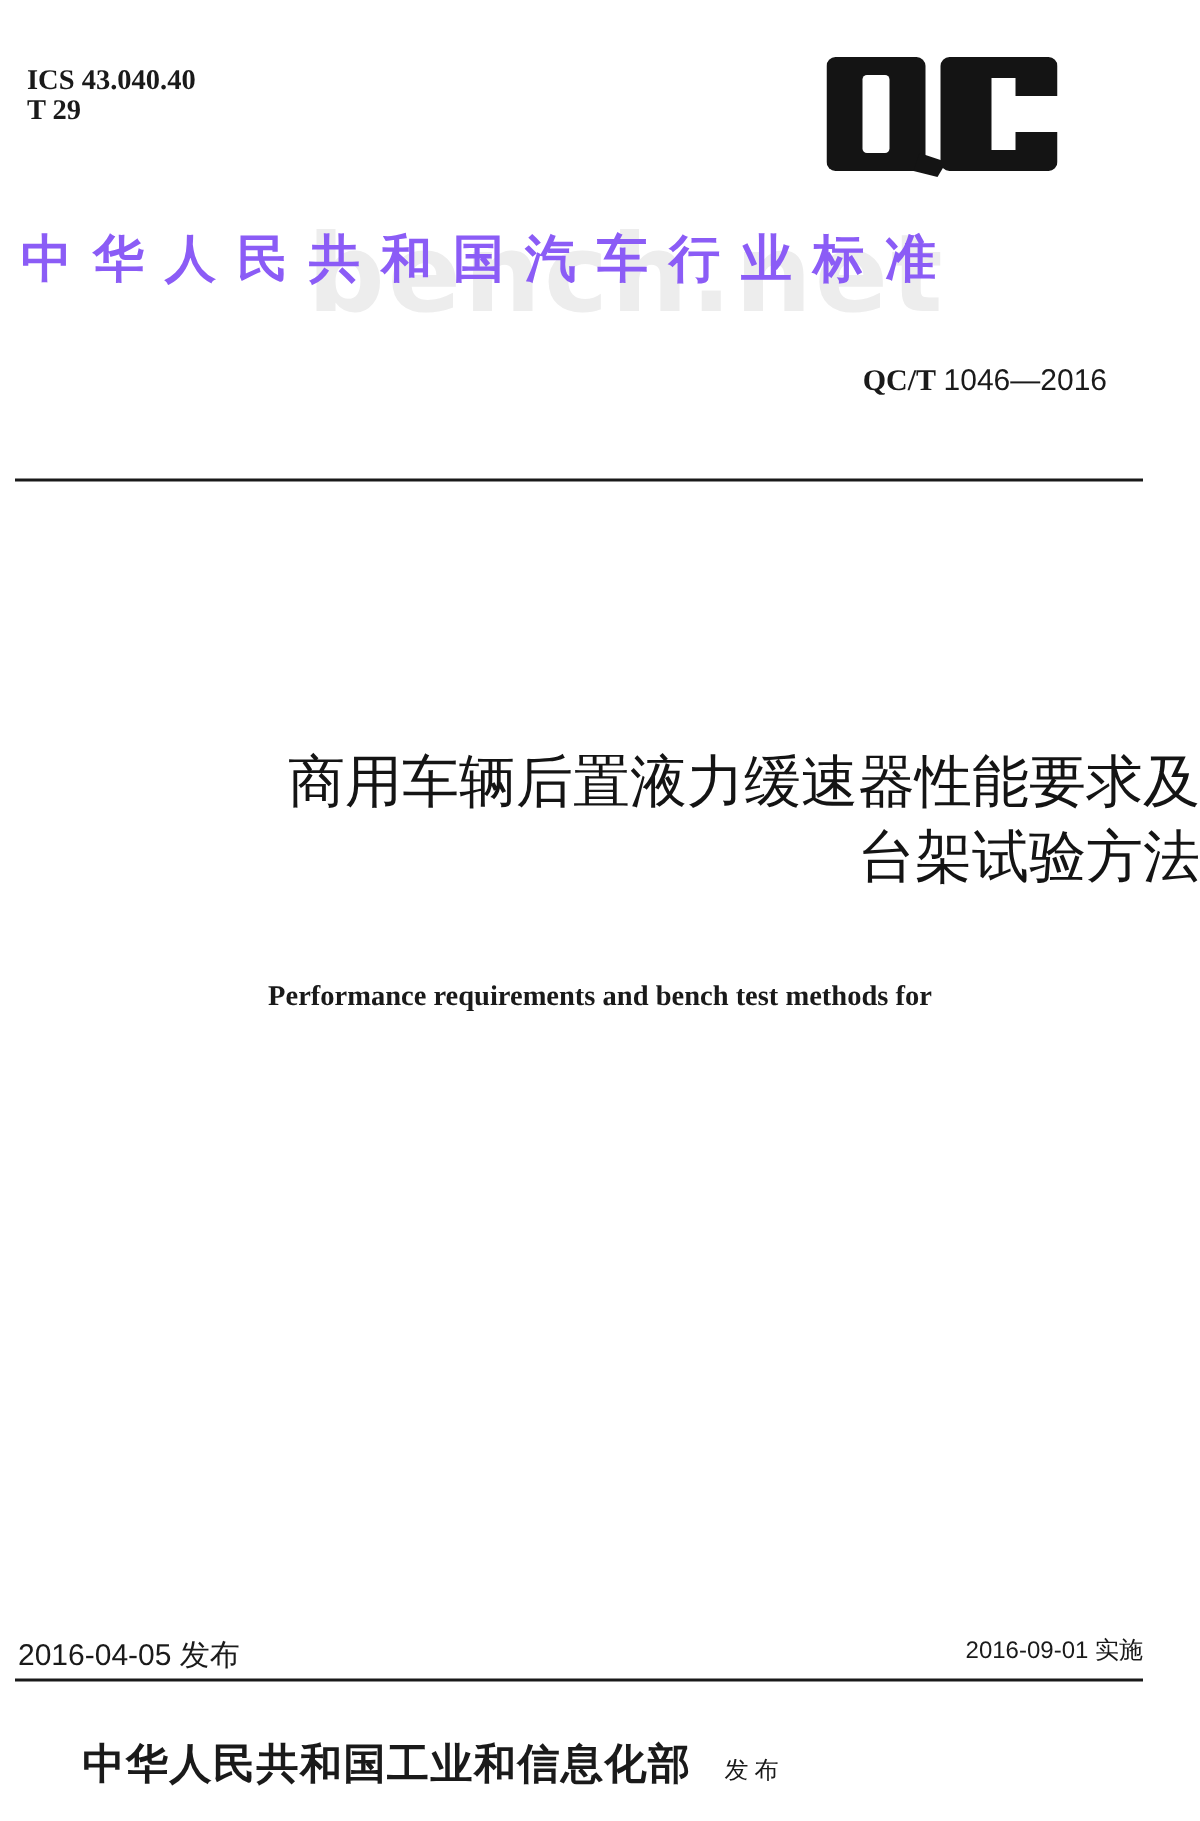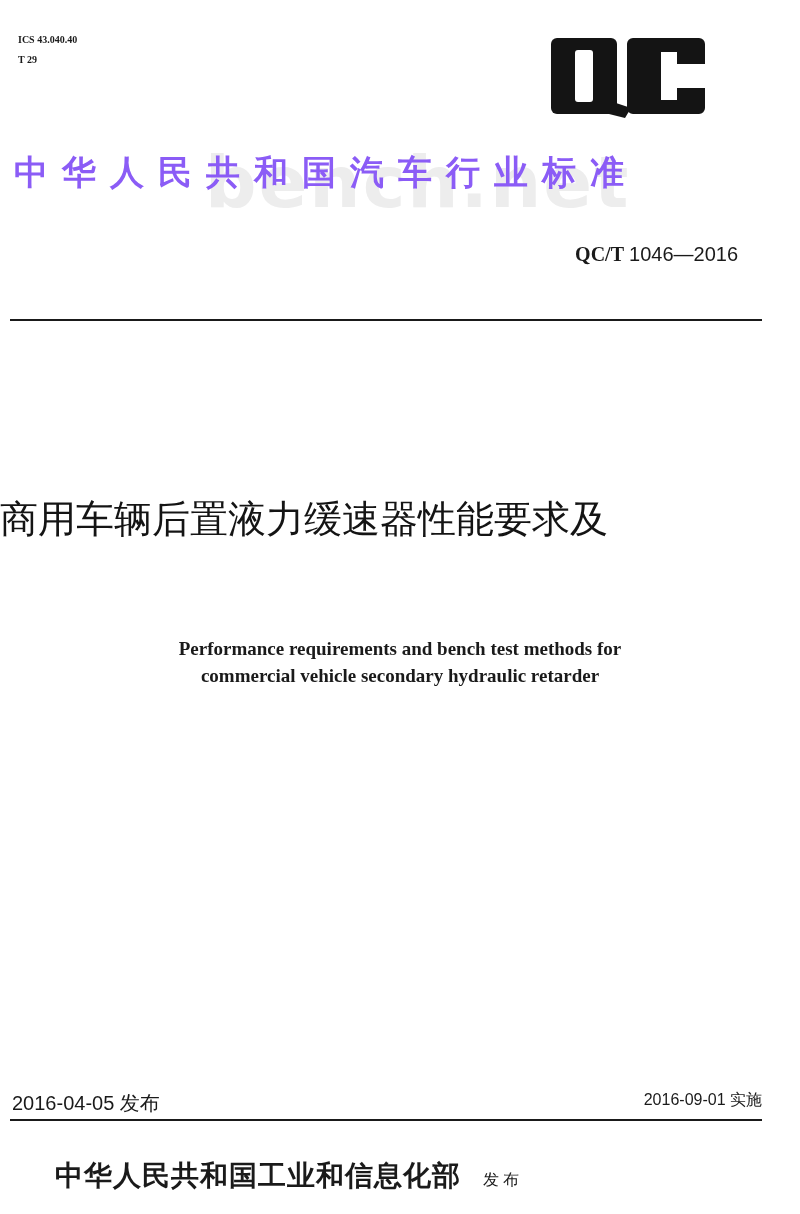--- a/index.html
+++ b/index.html
@@ -1,29 +1,29 @@
 <!DOCTYPE html>
 <html><head>
 <meta charset="utf-8">
 <style>
   html, body { margin: 0; padding: 0; background: #ffffff; }
   body { width: 800px; height: 1214px; position: relative; overflow: hidden; color: #1a1a1a; }
   .abs { position: absolute; }
-  .ics { left: 18px; top: 30px; font-family: "Liberation Serif", serif; font-weight: bold; font-size: 10px; line-height: 20px; }
+  .ics { left: 18px; top: 44px; font-family: "Liberation Serif", serif; font-weight: bold; font-size: 19px; line-height: 20px; }
   .logo { left: 551px; top: 38px; width: 154px; height: 80px; }
   .watermark { left: 205px; top: 140px; font-family: "DejaVu Sans", sans-serif; font-weight: bold; font-size: 72px; color: #ededed; letter-spacing: 2px; z-index: 0; }
   .std-title { left: 14px; top: 150px; width: 772px; font-family: "DejaVu Serif", serif; font-weight: bold; font-size: 34px; letter-spacing: 14px; color: #8b5cf6; z-index: 1; white-space: nowrap; }
   .std-no { right: 62px; top: 243px; font-size: 20px; z-index: 1; margin-left: 16px; }
   .std-no .pre { font-family: "Liberation Serif", serif; font-weight: bold; }
   .std-no .num { font-family: "Liberation Sans", sans-serif; }
   .rule { height: 2px; background: #1a1a1a; }
   .rule1 { left: 10px; top: 319px; width: 752px; }
   .rule2 { left: 10px; top: 1119px; width: 752px; }
-  .cn-title { left: 0; top: 497px; width: 800px; text-align: left; font-family: Liberation Mono, monospace; font-size: 38px; line-height: 50px; color: #141414; }
-  .en-title { left: 0; top: 635px; width: 800px; text-align: center; font-family: "Liberation Serif", serif; font-weight: bold; font-size: 19px; line-height: 27px; }
+  .cn-title { left: 0; top: 497px; width: 800px; text-align: right; font-family: Liberation Sans, sans-serif; font-size: 38px; line-height: 50px; color: #141414; }
+  .en-title { left: 0; top: 651px; width: 800px; text-align: center; font-family: "Liberation Serif", serif; font-weight: bold; font-size: 19px; line-height: 27px; }
   .date-left { left: 12px; top: 1090px; font-family: "Liberation Sans", sans-serif; font-size: 20px; }
   .date-right { right: 38px; top: 1090px; font-family: "Liberation Sans", sans-serif; font-size: 16px; }
   .publisher { left: 55px; top: 1157px; font-family: "DejaVu Serif", serif; font-weight: bold; font-size: 28px; letter-spacing: 1px; white-space: nowrap; }
   .publisher .suffix { font-weight: normal; font-family: "DejaVu Sans", sans-serif; font-size: 16px; margin-left: 22px; letter-spacing: 4px; }
 </style>
 </head>
 <body>
 
 <div class="abs ics">
   <div>ICS 43.040.40</div>
@@ -45,25 +45,25 @@
 
 <div class="abs std-no">
   <span class="pre">QC/T</span>
   <span class="num">1046—2016</span>
 </div>
 
 <div class="abs rule rule1"></div>
 
 <div class="abs cn-title">
   <div>商用车辆后置液力缓速器性能要求及</div>
+  <div>台架试验方法</div>
 </div>
 
 <div class="abs en-title">
   <div>Performance requirements and bench test methods for</div>
-  <div>commercial vehicle secondary hydraulic retarder</div>
 </div>
 
 <div class="abs date-left">2016-04-05 发布</div>
 <div class="abs date-right">2016-09-01 实施</div>
 
 <div class="abs rule rule2"></div>
 
 <div class="abs publisher">
   <span>中华人民共和国工业和信息化部</span><span class="suffix">发布</span>
 </div>

